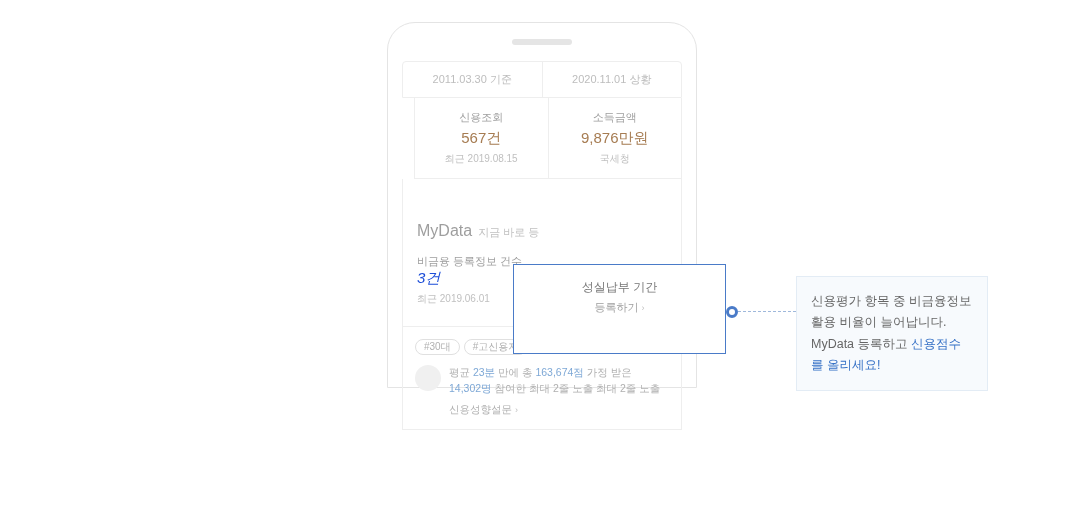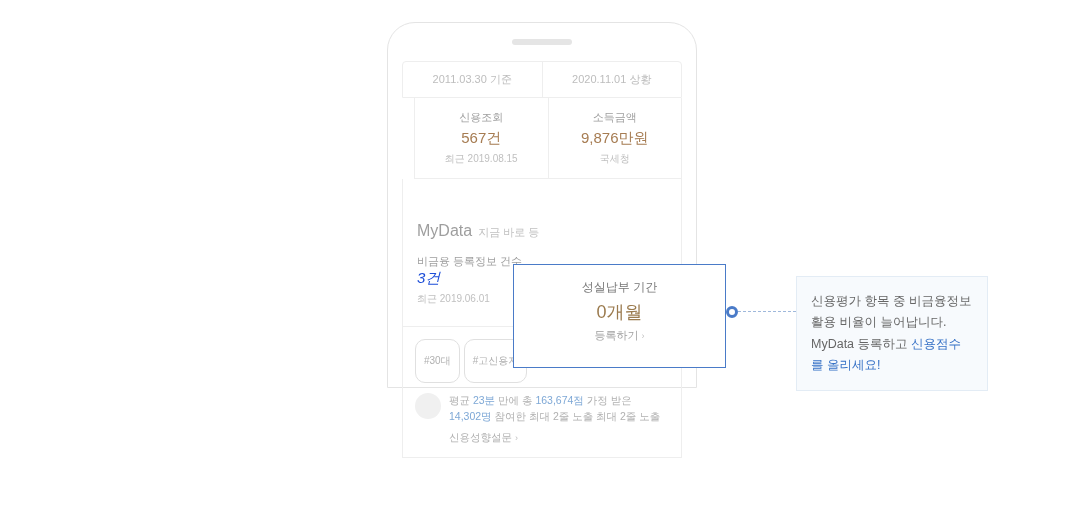--- a/index.html
+++ b/index.html
@@ -119,21 +119,21 @@
       display: flex;
       align-items: center;
       gap: 4px;
     }
     .tag {
       display: inline-block;
       font-size: 10px;
       color: #b0b0b0;
       border: 1px solid #e0e0e0;
       border-radius: 10px;
-      padding: 14px 8px;
+      padding: 0 8px;
     }
     .more-link {
       margin-left: auto;
       font-size: 10px;
       color: #b0b0b0;
     }
     .chevron {
       display: inline-block;
       font-size: 9px;
       color: #c0c0c0;
@@ -162,21 +162,21 @@
       color: #b0b0b0;
       margin-top: 6px;
       display: inline-block;
     }
     
     .popup {
       position: absolute;
       left: 513px;
       top: 264px;
       width: 213px;
-      height: 104px;
+      height: 90px;
       background: #fff;
       border: 1px solid #4a7bc8;
       text-align: center;
       padding: 14px 0;
       z-index: 10;
     }
     .popup-title {
       font-size: 12px;
       color: #757575;
       margin-bottom: 4px;
@@ -289,21 +289,20 @@
           </span>
         </div>
       </div>
     </div>
 
   </div>
 </div>
 
 <div class="popup">
   <div class="popup-title">성실납부 기간</div>
-  <div class="popup-value">0개월</div>
   <div class="popup-action">
     <span>등록하기</span>
     <span class="chevron">›</span>
   </div>
 </div>
 
 <div class="dot"></div>
 <div class="connector"></div>
 
 <div class="tip-box">

